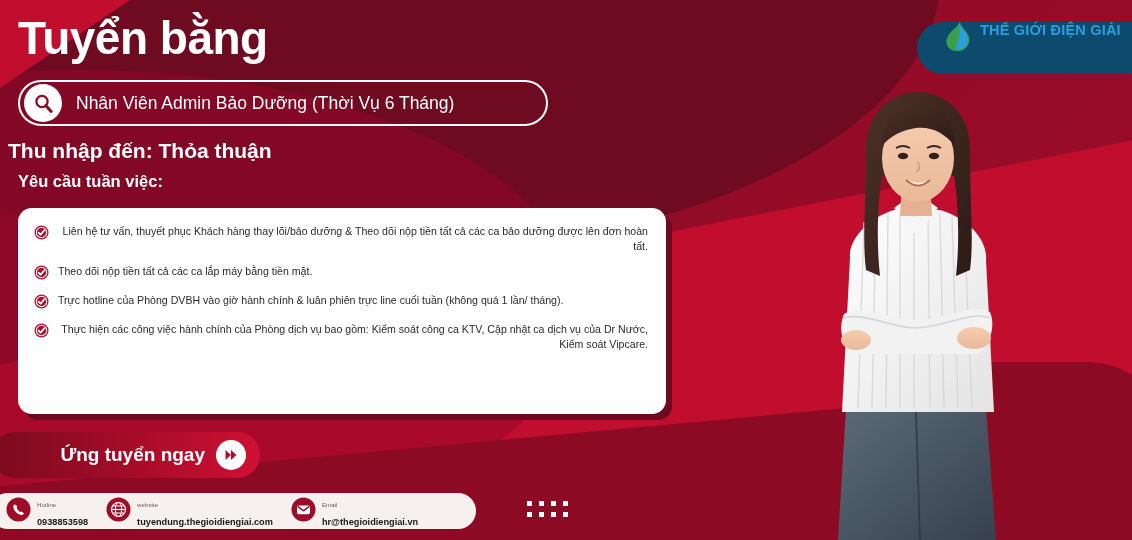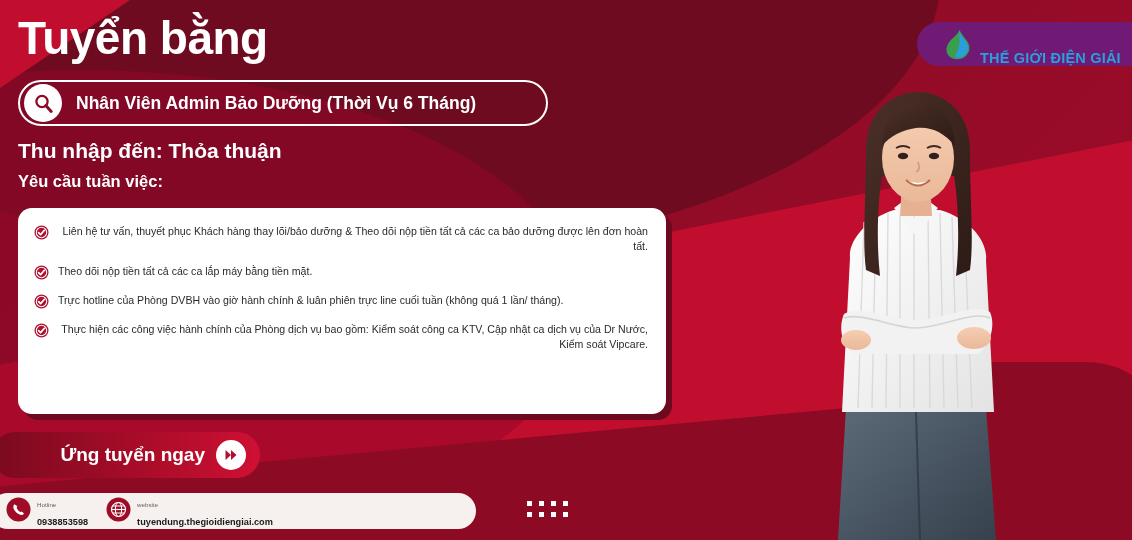--- a/index.html
+++ b/index.html
@@ -78,25 +78,25 @@
     border-radius: 90px;
     background: #8d0a24;
   }
 
   
   .logo-pill {
     position: absolute;
     right: 0;
     top: 22px;
     width: 215px;
-    height: 44px;
-    background: #701a75;
+    height: 52px;
+    background: #0c4a6e;
     border-radius: 26px 0 0 26px;
     display: flex;
-    align-items: flex-end;
+    align-items: flex-start;
     padding-left: 26px;
     gap: 7px;
     z-index: 12;
   }
   .logo-drop { flex: 0 0 auto; }
   .logo-text {
     font-size: 14.5px;
     font-weight: 700;
     color: #2b9ede;
     letter-spacing: .2px;
@@ -147,27 +147,27 @@
     display: flex;
     align-items: center;
     justify-content: center;
     flex: 0 0 auto;
   }
   .search-value {
     margin-left: 14px;
     font-size: 17.5px;
     color: #ffffff;
     white-space: nowrap;
-    font-weight: 700;
+    font-weight: 400;
   }
 
   
   .salary {
     position: absolute;
-    left: 18px;
+    left: 8px;
     top: 139px;
     font-size: 21px;
     font-weight: 700;
     color: #ffffff;
     z-index: 9;
   }
   .req-label {
     position: absolute;
     left: 18px;
     top: 172px;
@@ -493,16 +493,29 @@
           <line x1="6.6" y1="9" x2="18.4" y2="9" stroke="#ffffff" stroke-width="1"></line>
           <line x1="6.6" y1="16" x2="18.4" y2="16" stroke="#ffffff" stroke-width="1"></line>
         </svg>
       </span>
       <span>
         <span class="ci-label">website</span><br>
         <span class="ci-value">tuyendung.thegioidiengiai.com</span>
       </span>
     </div>
 
+    <div class="contact-item">
+      <span class="ci-icon">
+        <svg width="25" height="25" viewBox="0 0 25 25" aria-hidden="true">
+          <circle cx="12.5" cy="12.5" r="12" fill="#9e0c28"></circle>
+          <rect x="6" y="8.4" width="13" height="8.8" rx="1.6" fill="#ffffff"></rect>
+          <path d="M6.6 9.4 L12.5 13.8 L18.4 9.4" fill="none" stroke="#9e0c28" stroke-width="1.5" stroke-linejoin="round"></path>
+        </svg>
+      </span>
+      <span>
+        <span class="ci-label">Email</span><br>
+        <span class="ci-value">hr@thegioidiengiai.vn</span>
+      </span>
+    </div>
 
   </div>
 
 </div>
 
 </body></html>

